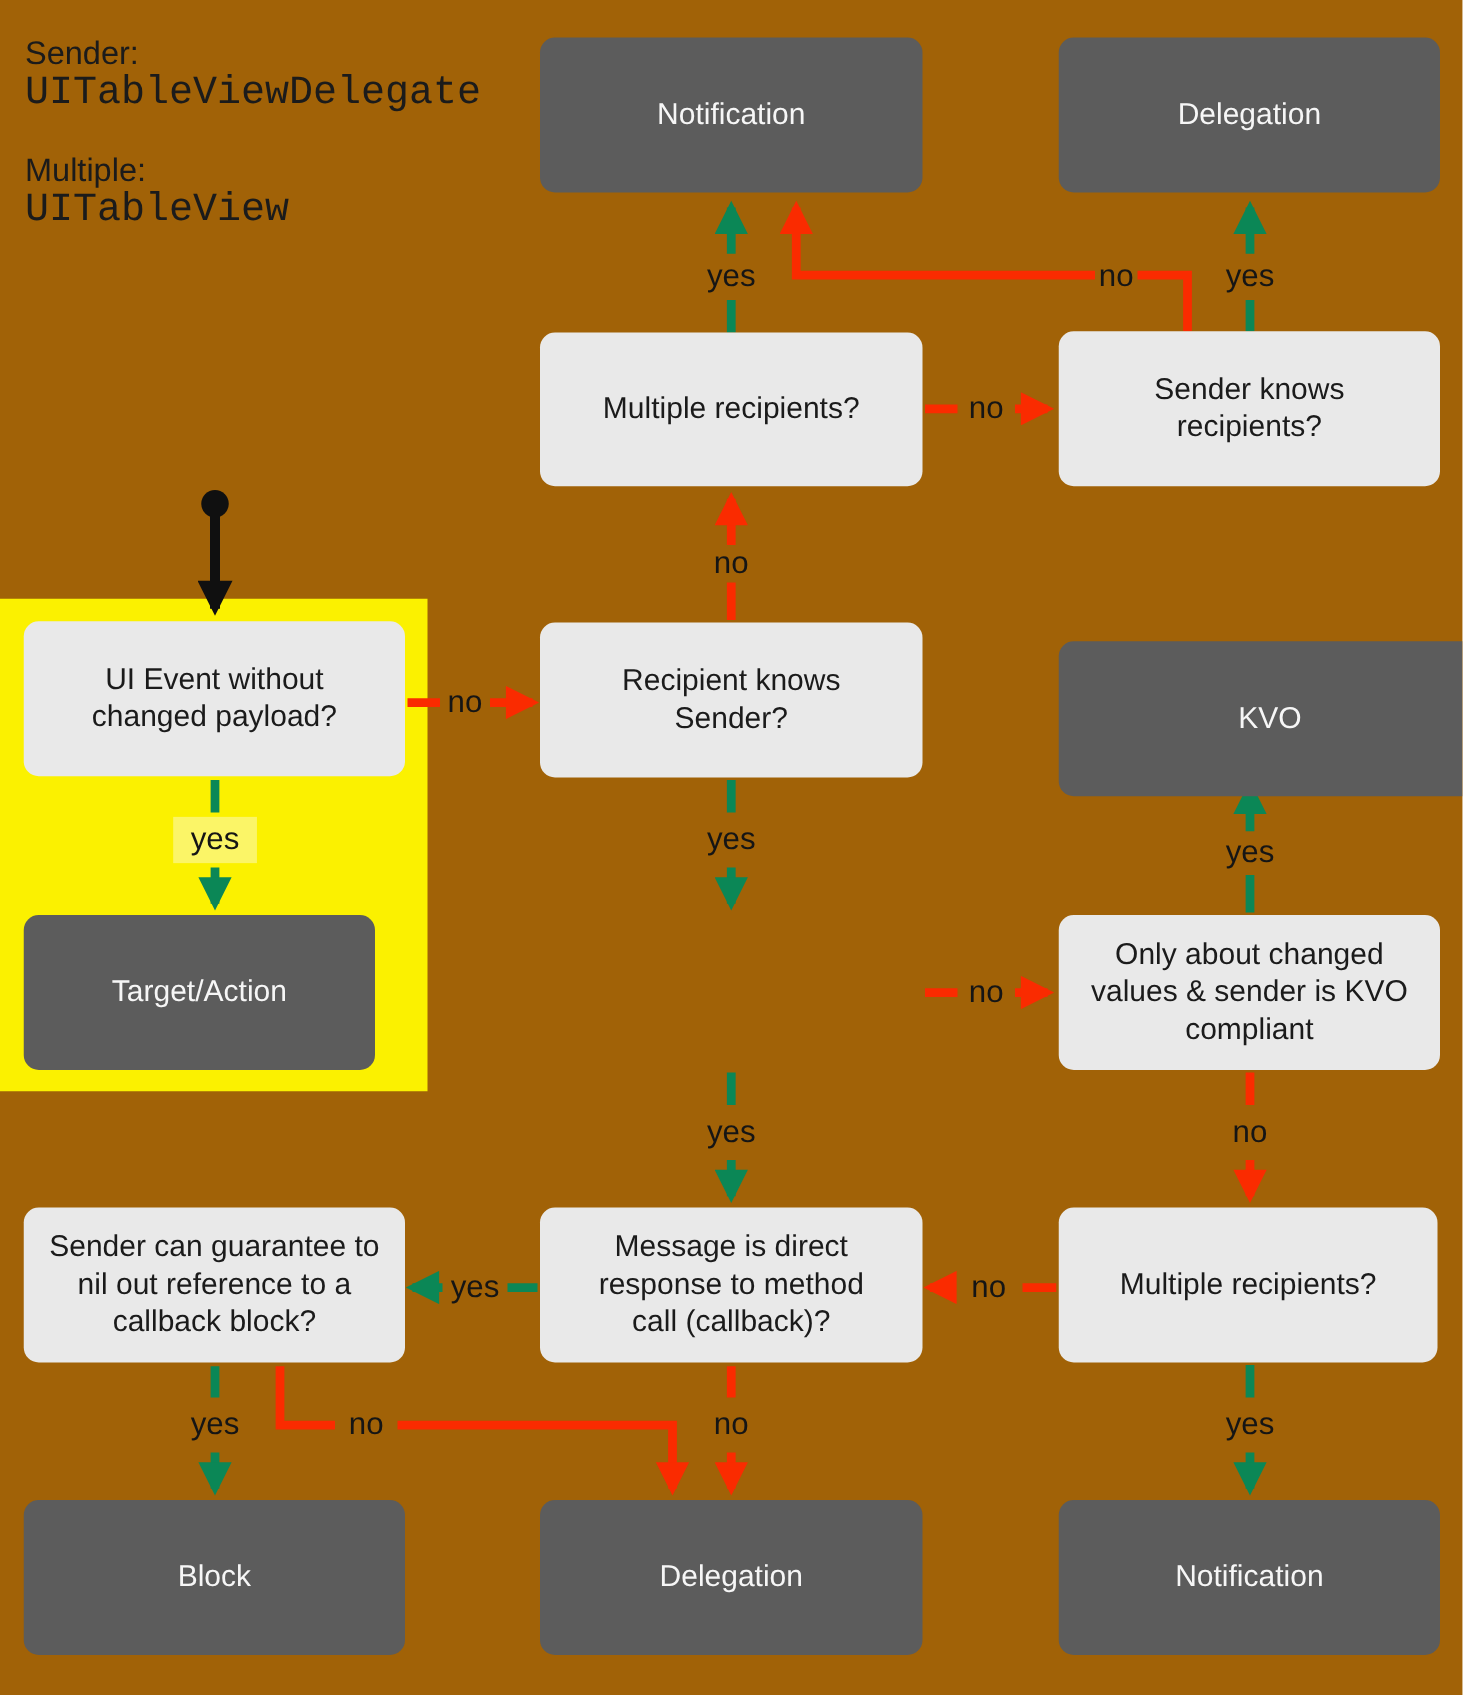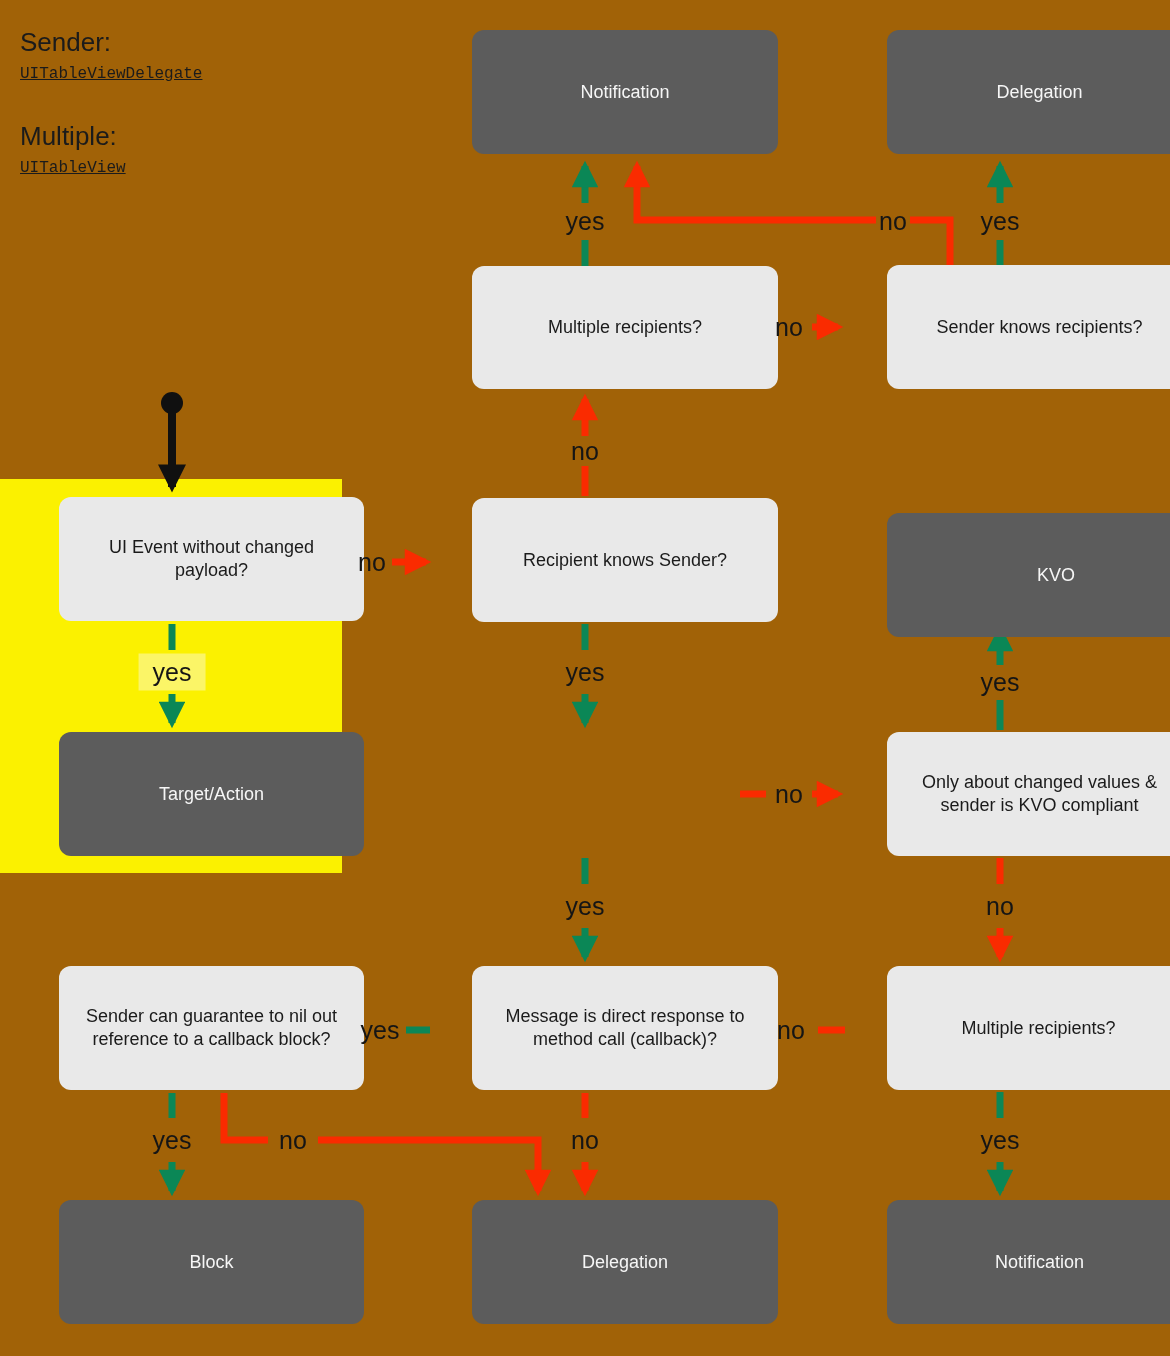--- a/index.html
+++ b/index.html
@@ -19,30 +19,30 @@
   .yellow-highlight{position:absolute;left:0;top:479px;width:342px;height:394px;background:var(--yellow);}
 
   svg.wires{position:absolute;left:0;top:0;width:1170px;height:1356px;pointer-events:none;}
   .wire{fill:none;stroke-width:7;}
   .wire.g{stroke:var(--green);}
   .wire.r{stroke:var(--red);}
   .wire.k{stroke:#101010;stroke-width:8;}
 
   .node{position:absolute;width:306px;height:124px;border-radius:12px;
         display:flex;align-items:center;justify-content:center;text-align:center;
-        font-size:18px;line-height:1.26;padding:0 20px;box-sizing:border-box;margin-left:40px;}
+        font-size:24px;line-height:1.26;padding:0 20px;box-sizing:border-box;}
   .node.dark{background:var(--dark-box);color:var(--dark-text);}
   .node.light{background:var(--light-box);color:var(--ink);}
 
   .edge-label{position:absolute;transform:translate(-50%,-50%);font-size:25px;
         color:#151515;white-space:nowrap;line-height:1;}
   .edge-label.on-yellow{background:var(--yellow-label);padding:6px 14px;}
 
   .hdr{position:absolute;left:20px;top:26px;font-size:26px;line-height:32px;color:var(--ink);}
-  .hdr .mono{font-family:"Liberation Mono","DejaVu Sans Mono",monospace;font-size:16px;text-decoration:underline;}
+  .hdr .mono{font-family:"Liberation Mono","DejaVu Sans Mono",monospace;font-size:32px;}
   .hdr .gap{height:30px;}
 </style>
 </head>
 <body>
 
 <div id="canvas">
 
   <div class="yellow-highlight"></div>
 
   <svg class="wires" viewBox="0 0 1170 1356">
@@ -89,21 +89,21 @@
     <div class="mono">UITableView</div>
   </div>
 
   <div class="node dark" style="left:432px;top:30px">Notification</div>
   <div class="node dark" style="left:847px;top:30px;width:305px">Delegation</div>
   <div class="node light" style="left:432px;top:266px;height:123px">Multiple recipients?</div>
   <div class="node light" style="left:847px;top:265px;width:305px">Sender knows recipients?</div>
   <div class="node light" style="left:19px;top:497px;width:305px">UI Event without changed payload?</div>
   <div class="node light" style="left:432px;top:498px">Recipient knows Sender?</div>
   <div class="node dark" style="left:847px;top:513px;width:338px">KVO</div>
-  <div class="node dark" style="left:19px;top:732px;width:305px">Target/Action</div>
+  <div class="node dark" style="left:19px;top:732px;width:281px">Target/Action</div>
   <div class="node light" style="left:847px;top:732px;width:305px;padding:0 14px">Only about changed values &amp; sender is KVO compliant</div>
   <div class="node light" style="left:19px;top:966px;width:305px;padding:0 12px">Sender can guarantee to nil out reference to a callback block?</div>
   <div class="node light" style="left:432px;top:966px;padding:0 30px">Message is direct response to method call (callback)?</div>
   <div class="node light" style="left:847px;top:966px;width:303px">Multiple recipients?</div>
   <div class="node dark" style="left:19px;top:1200px;width:305px">Block</div>
   <div class="node dark" style="left:432px;top:1200px">Delegation</div>
   <div class="node dark" style="left:847px;top:1200px;width:305px">Notification</div>
 
   <div class="edge-label" style="left:585px;top:221px">yes</div>
   <div class="edge-label" style="left:893px;top:221px">no</div>

